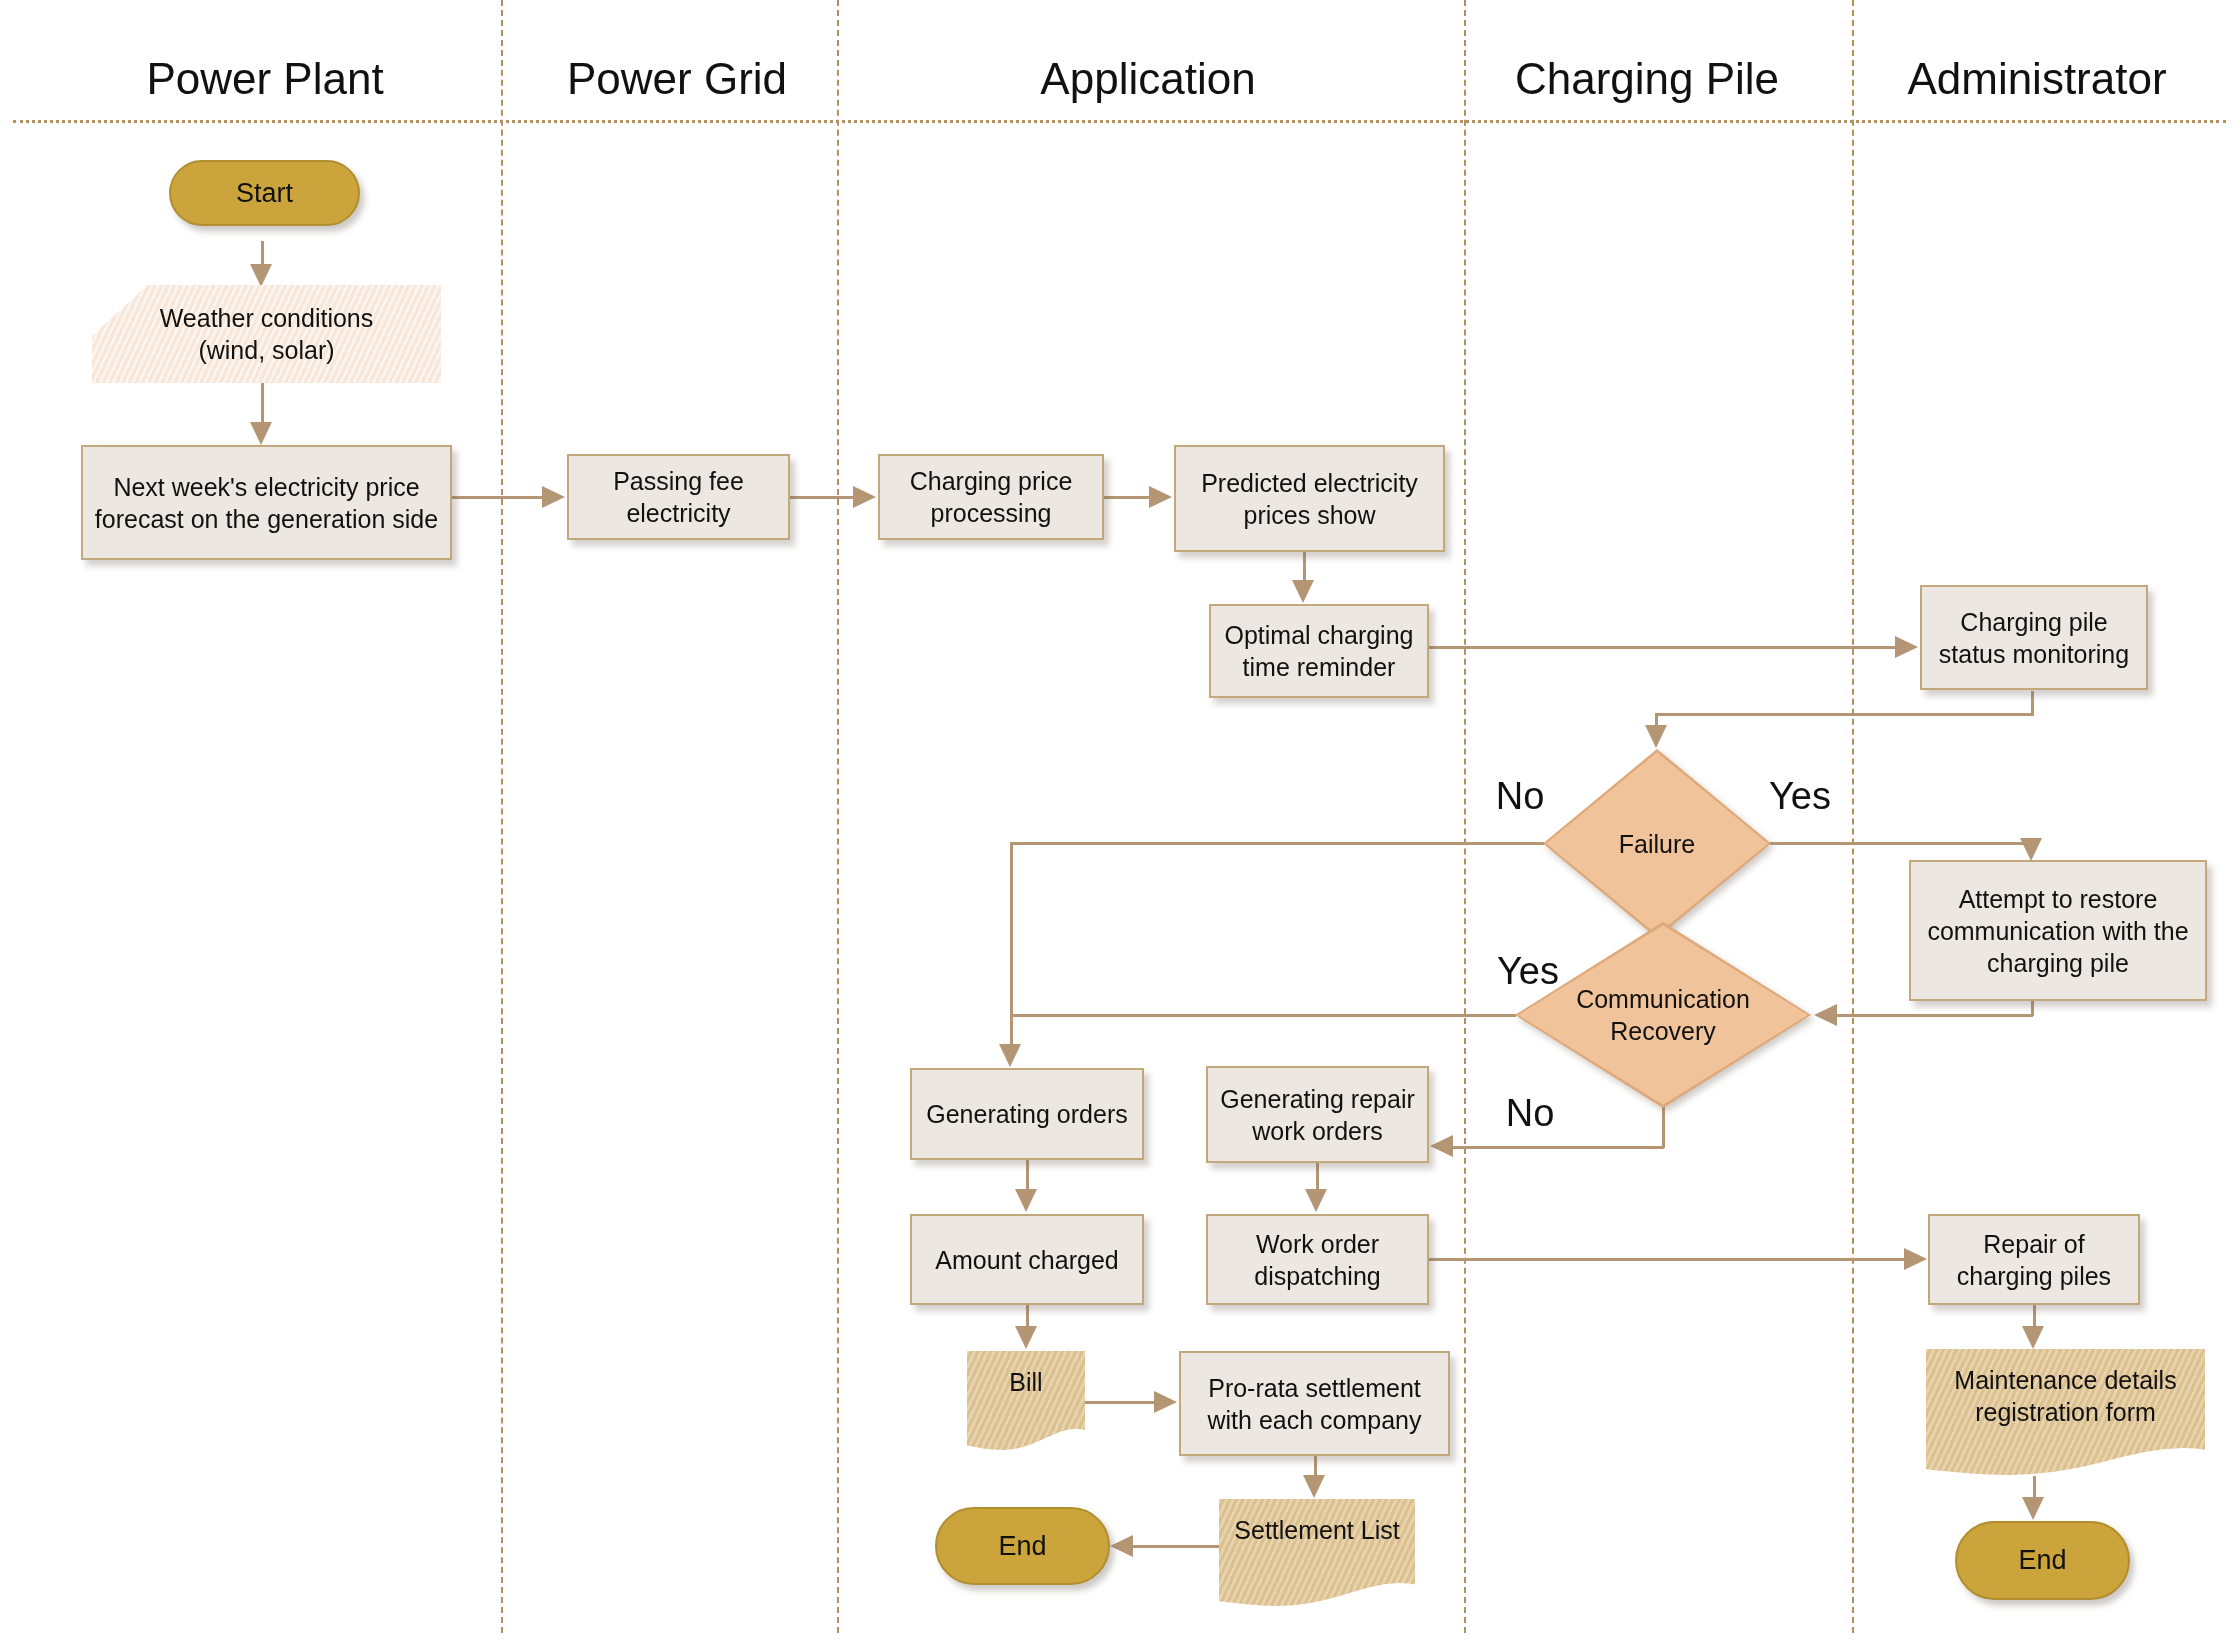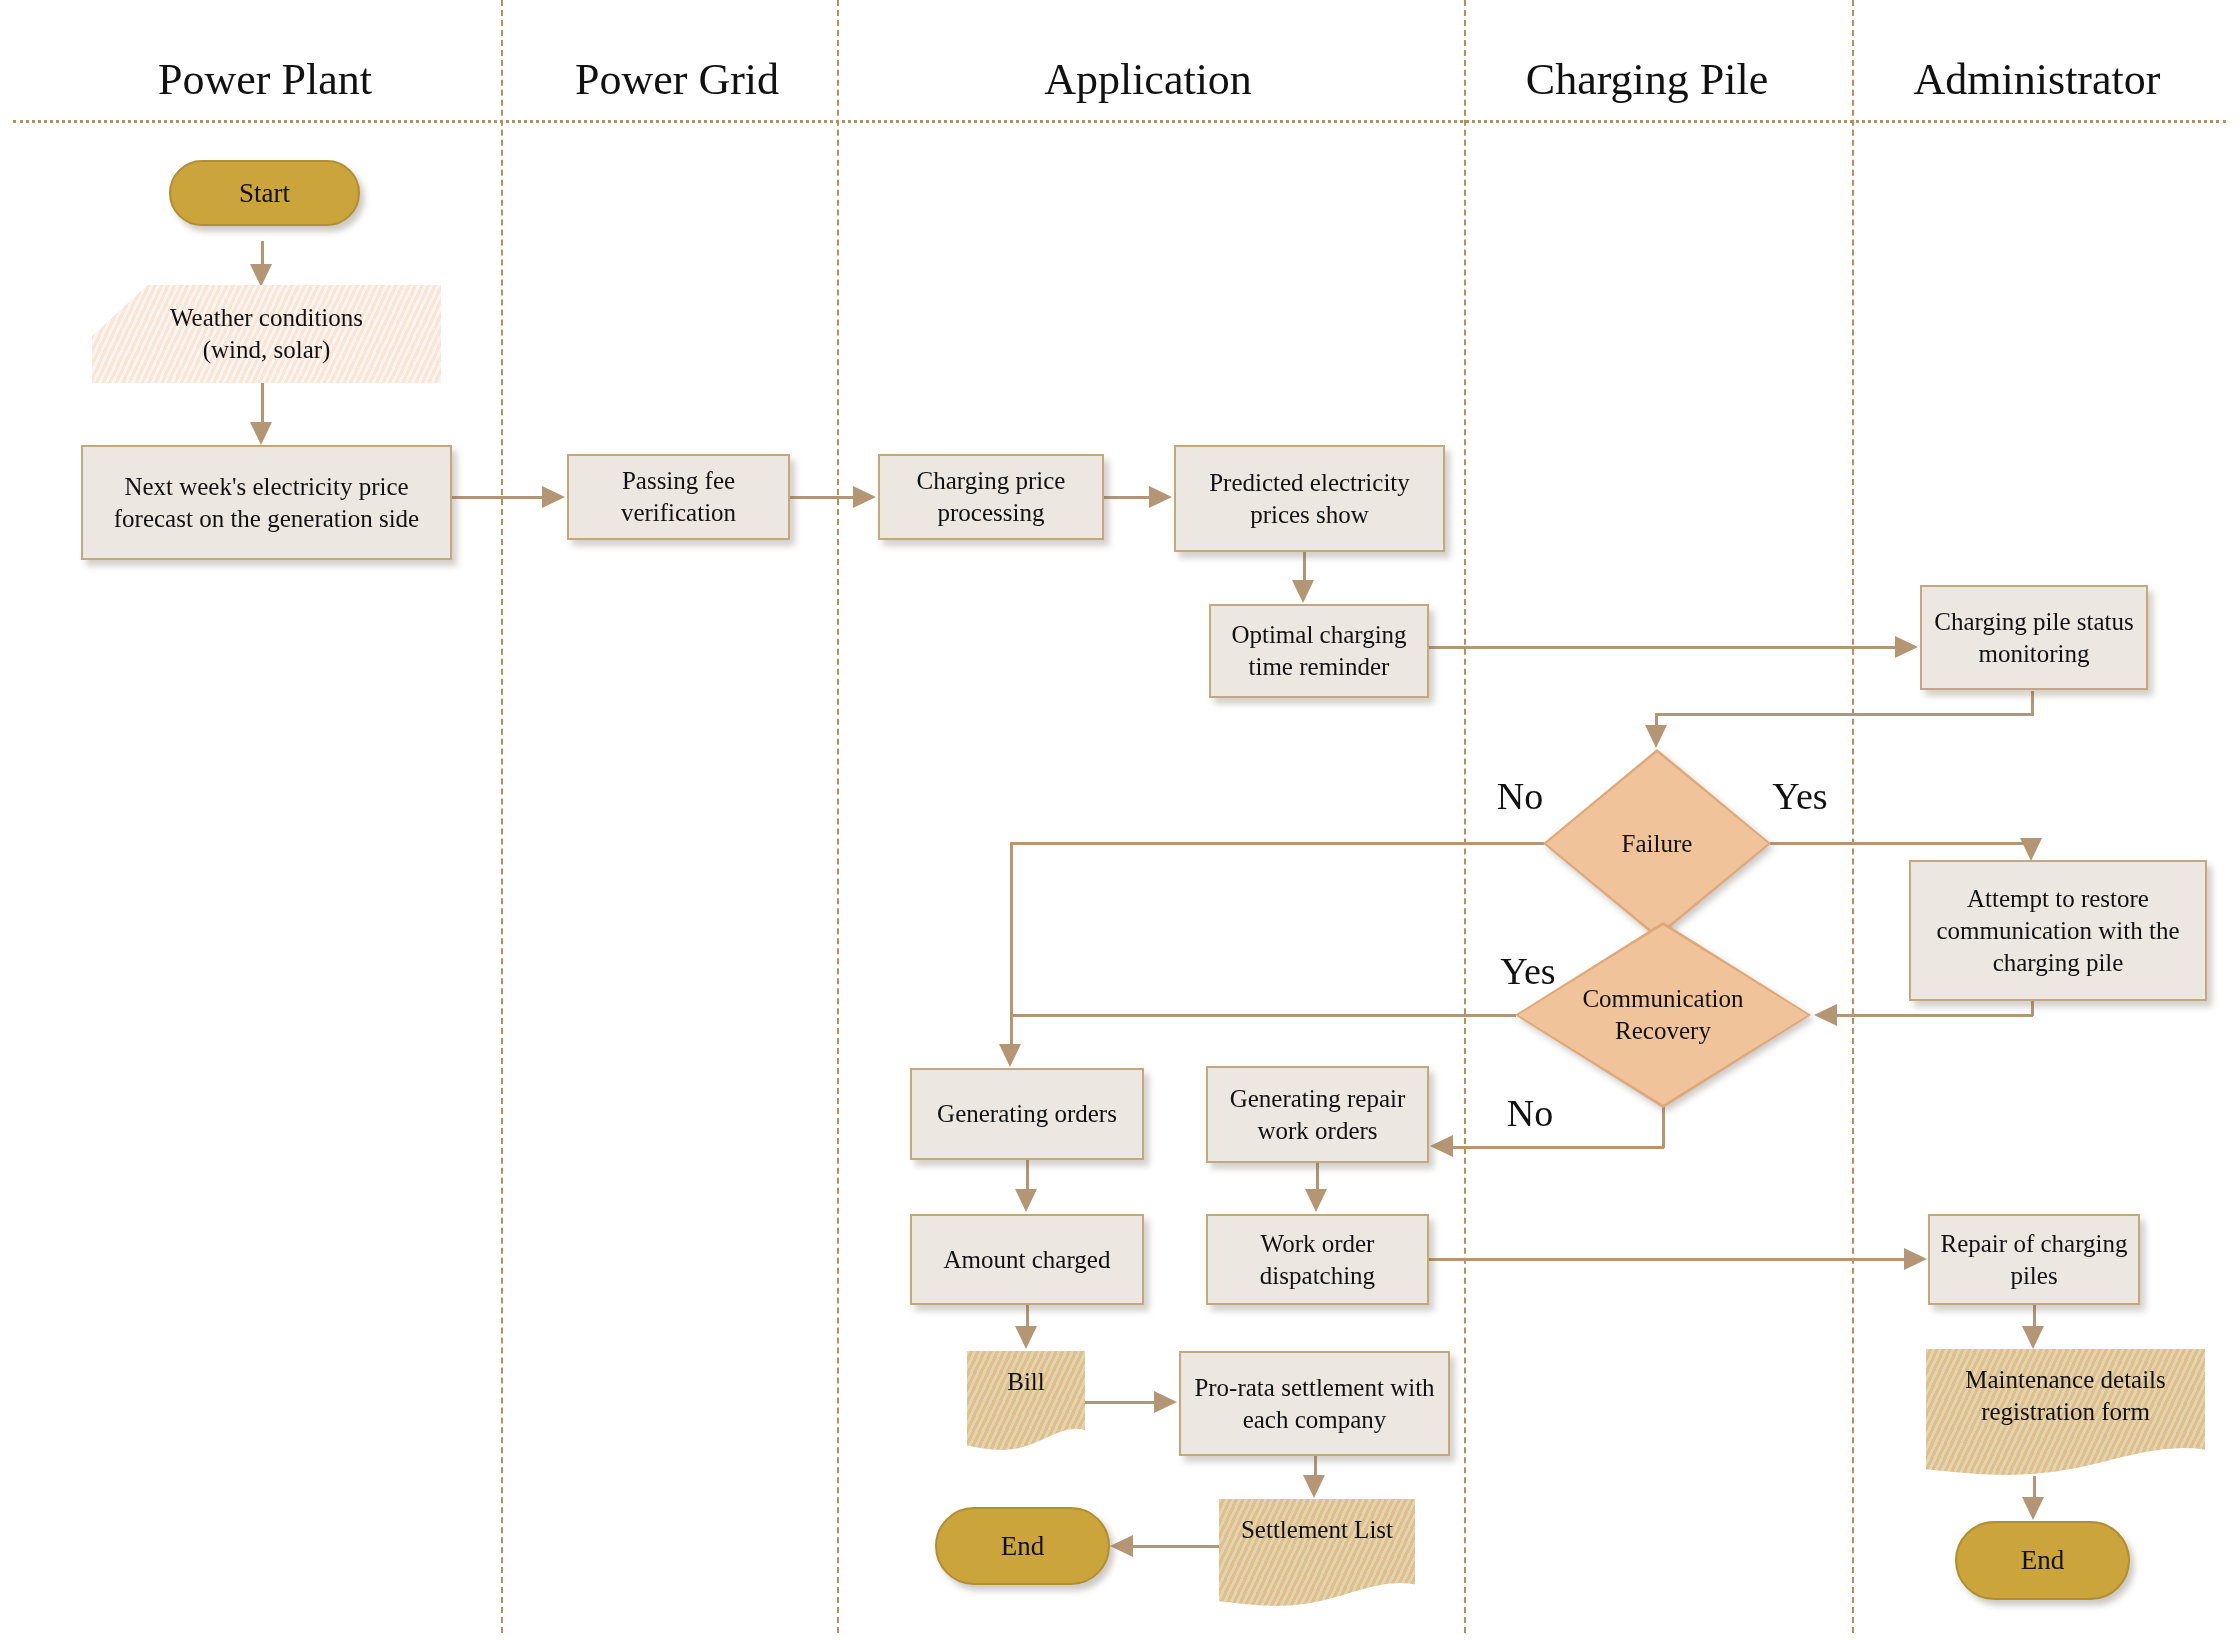--- a/index.html
+++ b/index.html
@@ -1,17 +1,17 @@
 <!DOCTYPE html>
 <html style="font-size:8.6px"><head>
 <meta charset="utf-8">
 <style>
   html,body{margin:0;padding:0;background:#ffffff;}
   #canvas{position:relative;width:2239px;height:1649px;background:#ffffff;overflow:hidden;
-          font-family:Liberation Serif, serif;color:#111;}
+          font-family:Liberation Sans, sans-serif;color:#111;}
 
   
   .lane-title{position:absolute;top:54px;transform:translateX(-50%);font-size:44px;white-space:nowrap;}
   .vdiv{position:absolute;top:0;height:1633px;width:0;border-left:2.7px dashed #b3905e;}
   .hdiv{position:absolute;left:13.4px;width:2213px;height:0;border-top:3.8px dotted #b3905e;}
 
   
   .node{position:absolute;display:flex;align-items:center;justify-content:center;text-align:center;
         font-size:25px;line-height:1.28;}
   .process{background:#ece7e0;border:2.1px solid #c3a87c;box-shadow:4.8px 5.9px 6.4px rgba(110,100,90,.30);
@@ -133,21 +133,21 @@
 
   <div class="node pill" style="left:169px;top:160px;width:191px;height:66px">Start</div>
 
   <div class="node datacard" style="left:92px;top:285px;width:349px;height:98px;flex-direction:column">
     <span>Weather conditions</span>
     <span>(wind, solar)</span>
   </div>
 
   <div class="node process" style="left:81px;top:445px;width:371px;height:115px">Next week's electricity price forecast on the generation side</div>
 
-  <div class="node process" style="left:567px;top:454px;width:223px;height:86px">Passing fee verification</div>
+  <div class="node process" style="left:567px;top:454px;width:223px;height:86px">Passing fee electricity</div>
 
   <div class="node process" style="left:878px;top:454px;width:226px;height:86px">Charging price processing</div>
 
   <div class="node process" style="left:1174px;top:445px;width:271px;height:107px">Predicted electricity prices show</div>
 
   <div class="node process" style="left:1209px;top:604px;width:220px;height:94px">Optimal charging time reminder</div>
 
   <div class="node process" style="left:1920px;top:585px;width:228px;height:105px">Charging pile status monitoring</div>
 
   <div class="node diamond" style="left:1543px;top:749px;width:228px;height:189px">

